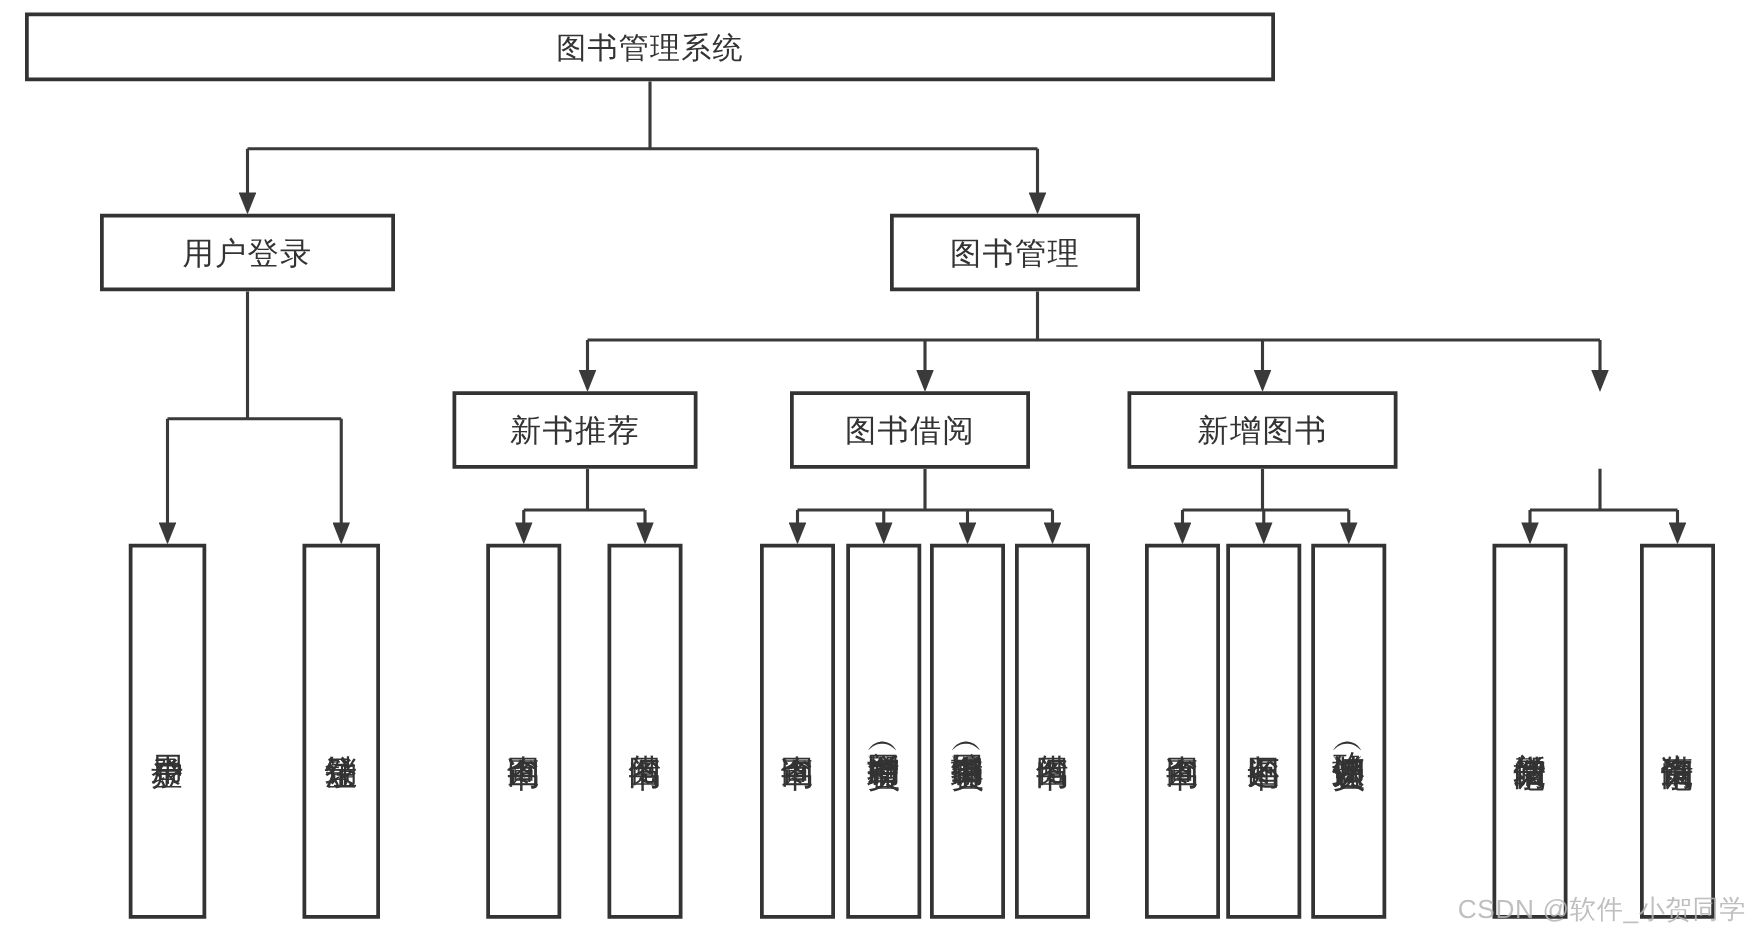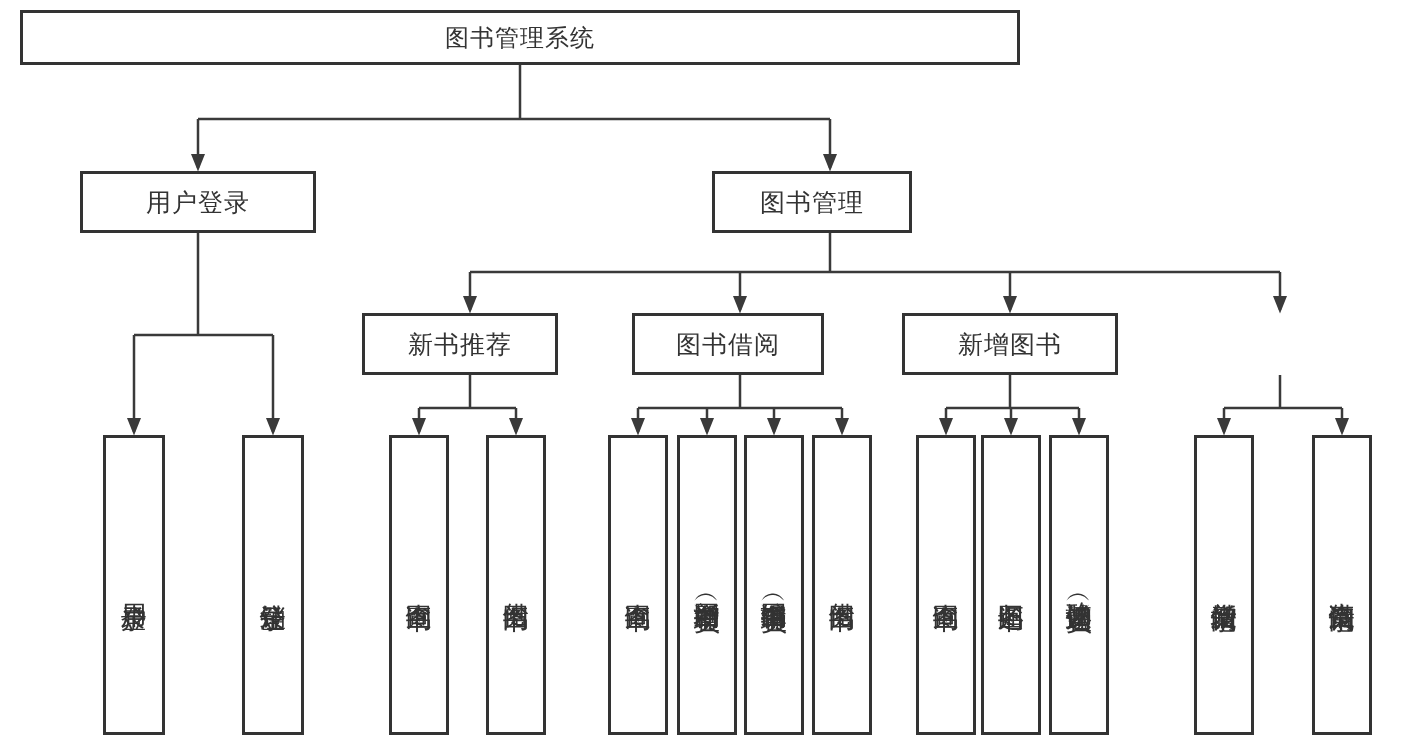--- a/index.html
+++ b/index.html
@@ -119,14 +119,15 @@
   <div class="leaf" style="left:744px;top:435px;width:60px;height:300px">编辑图书（管理员）</div>
   <div class="leaf" style="left:812px;top:435px;width:60px;height:300px">借阅图书</div>
 
   <div class="leaf" style="left:916px;top:435px;width:60px;height:300px">查询图书</div>
   <div class="leaf" style="left:981px;top:435px;width:60px;height:300px">归还图书</div>
   <div class="leaf" style="left:1049px;top:435px;width:60px;height:300px">确认归还（管理员）</div>
 
   <div class="leaf" style="left:1194px;top:435px;width:60px;height:300px">新增借阅记录</div>
   <div class="leaf" style="left:1312px;top:435px;width:60px;height:300px">查询借阅记录</div>
 
+  <div class="watermark">CSDN @软件_小贺同学</div>
 
 </div>
 
 </body></html>

